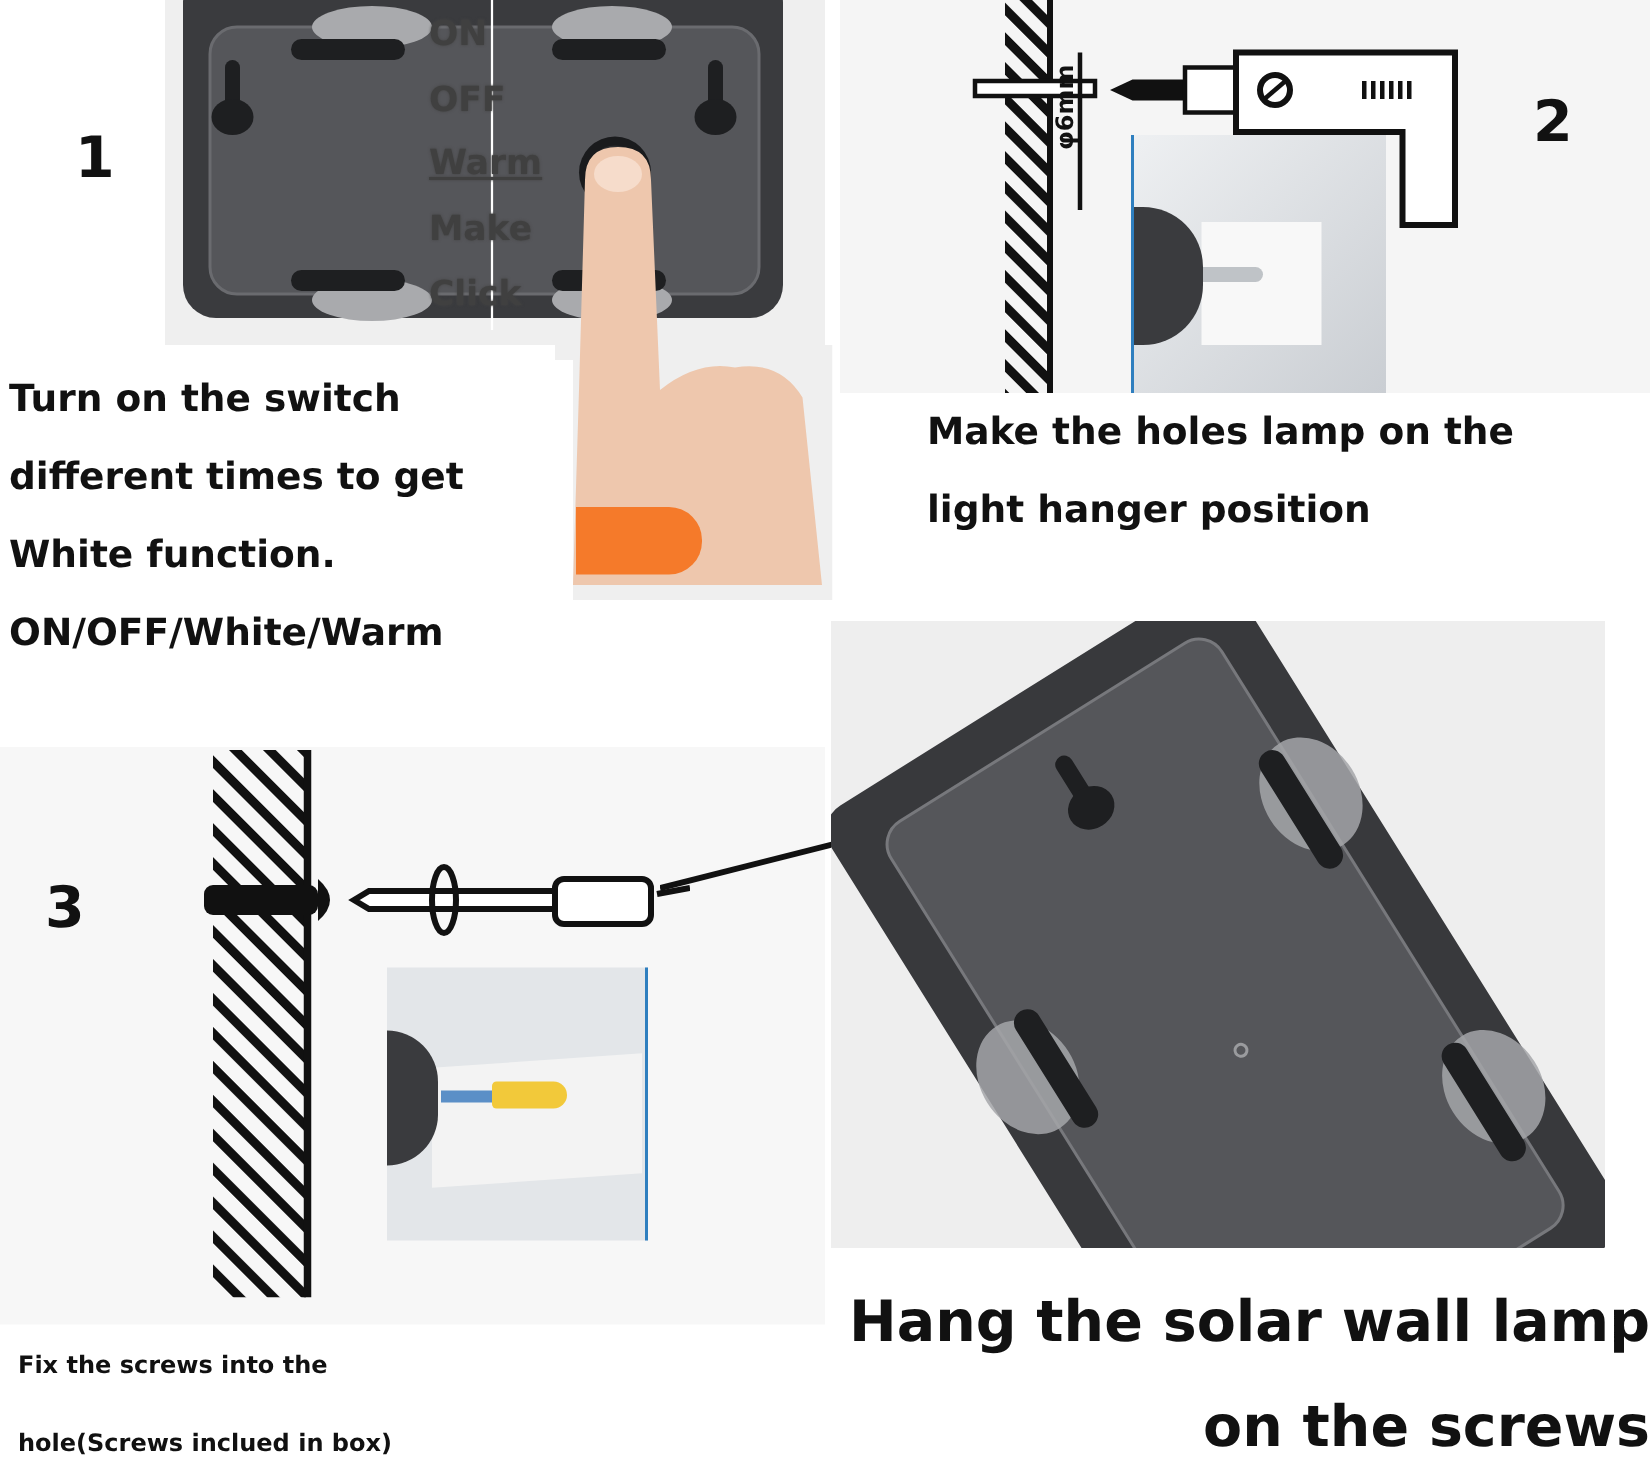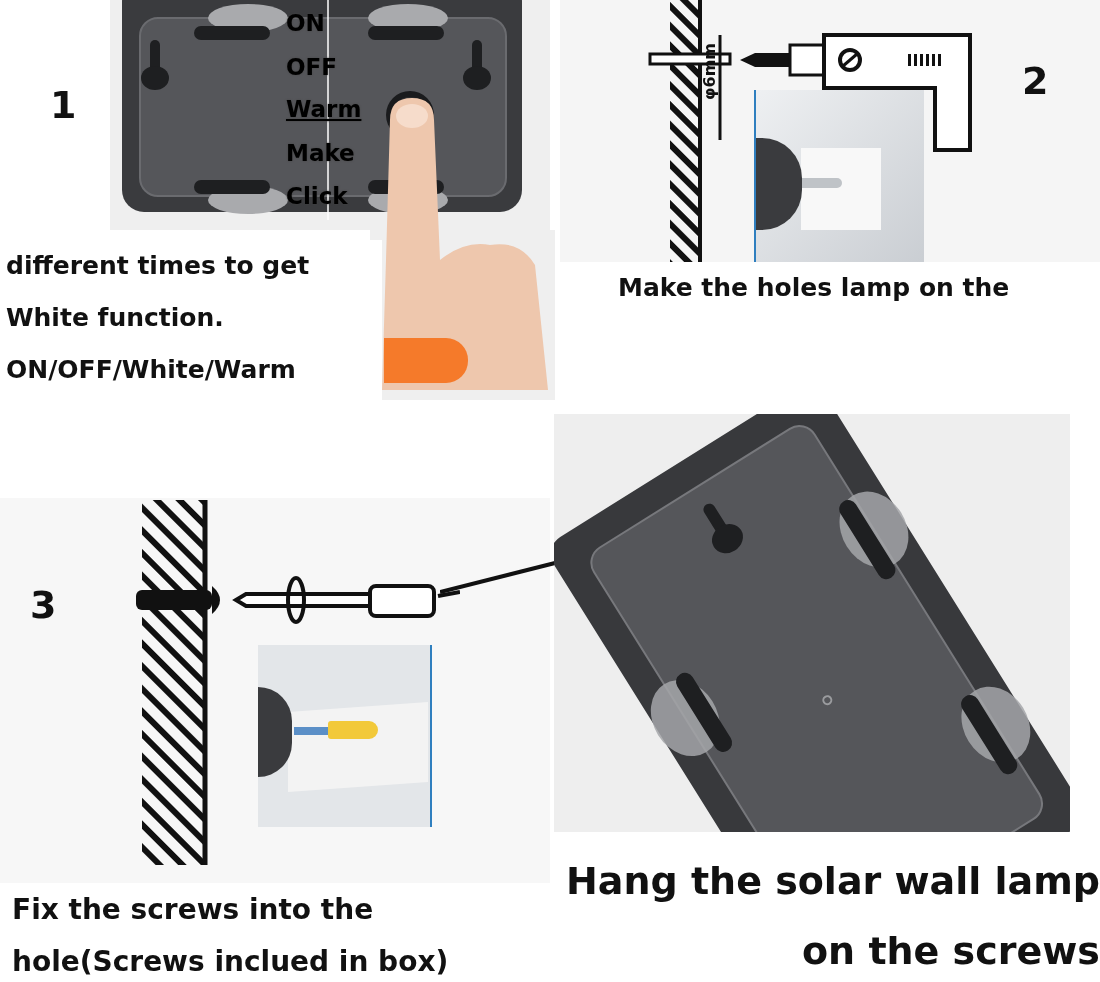--- a/index.html
+++ b/index.html
@@ -4,23 +4,23 @@
 <style>
   html, body { margin:0; padding:0; }
   body { width:1100px; height:982px; position:relative; overflow:hidden; background:#ffffff;
          font-family:"DejaVu Sans", "Liberation Sans", sans-serif; }
   .abs { position:absolute; }
   .panel-bg { background:#f4f4f4; }
   .step-num { position:absolute; font-weight:bold; color:#111; font-size:38px; line-height:1; }
   .caption { position:absolute; background:#fff; font-weight:bold; color:#111; }
   .caption span { display:block; }
   .cap1 span, .cap2 span { font-size:25px; line-height:52px; white-space:nowrap; }
-  .cap3 span { font-size:28px; line-height:52px; white-space:nowrap; }
+  .cap3 span { font-size:16px; line-height:52px; white-space:nowrap; }
   .cap4 span { font-size:38px; line-height:70px; white-space:nowrap;text-align:right; }
-  .switch-label { position:absolute; color:#000000; font-weight:bold; font-size:23px; line-height:1; text-shadow:0 0 2px #444; }
+  .switch-label { position:absolute; color:#404040; font-weight:bold; font-size:23px; line-height:1; text-shadow:0 0 2px #444; }
 </style>
 </head>
 <body>
 
 <div class="abs panel-bg" style="left:0;top:0;width:550px;height:240px;background:#fff;">
   <div class="abs" style="left:110px;top:0;width:440px;height:230px;background:#efefef;"></div>
 </div>
 <div class="step-num" style="left:50px;top:86px;">1</div>
 
 <svg class="abs" style="left:118px;top:0;" width="410" height="220" viewBox="0 0 410 220">
@@ -55,20 +55,21 @@
 
 <svg class="abs" style="left:370px;top:90px;" width="185" height="310" viewBox="0 0 185 310">
   <rect x="0" y="140" width="185" height="170" fill="#efefef"></rect>
   <path d="M20 30 Q20 8 42 8 Q64 8 64 30 L70 170 Q95 150 120 155 Q150 150 165 175 L178 300 L12 300 L16 170 Z" fill="#eec7ad"></path>
   <ellipse cx="42" cy="26" rx="16" ry="12" fill="#f6dccb"></ellipse>
 </svg>
 
 <div class="abs" style="left:384px;top:338px;width:84px;height:45px;background:#f57a2a;border-radius:0 22px 22px 0;"></div>
 
 <div class="caption cap1" style="left:0;top:240px;width:382px;height:258px;padding-left:6px;box-sizing:border-box;">
+  <span>Turn on the switch</span>
   <span>different times to get</span>
   <span>White function.</span>
   <span>ON/OFF/White/Warm</span>
 </div>
 
 <div class="abs" style="left:560px;top:0;width:540px;height:262px;background:#f5f5f5;"></div>
 <svg class="abs" style="left:640px;top:0;" width="340" height="262" viewBox="0 0 340 262">
   <defs>
     <pattern id="hatch2" width="14" height="14" patternUnits="userSpaceOnUse" patternTransform="rotate(-45)">
       <rect width="6" height="14" fill="#111"></rect>
@@ -101,20 +102,21 @@
 
 <div class="abs" style="left:754px;top:90px;width:168px;height:180px;background:linear-gradient(135deg,#eef0f2,#c9cdd2);border-left:2px solid #2f7fbf;">
   <div class="abs" style="left:45px;top:58px;width:80px;height:82px;background:#f8f8f8;"></div>
   <div class="abs" style="left:0;top:48px;width:46px;height:92px;background:#3a3b3e;border-radius:0 40px 40px 0;"></div>
   <div class="abs" style="left:46px;top:88px;width:40px;height:10px;background:#bfc3c7;border-radius:0 5px 5px 0;"></div>
 </div>
 <div class="step-num" style="left:1022px;top:62px;">2</div>
 
 <div class="caption cap2" style="left:616px;top:262px;width:454px;height:150px;padding-left:2px;box-sizing:border-box;">
   <span>Make the holes lamp on the</span>
+  <span>light hanger position</span>
 </div>
 
 <div class="abs" style="left:0;top:498px;width:550px;height:385px;background:#f7f7f7;"></div>
 <svg class="abs" style="left:130px;top:500px;" width="330" height="365" viewBox="0 0 330 365">
   <defs>
     <pattern id="hatch3" width="16" height="16" patternUnits="userSpaceOnUse" patternTransform="rotate(-45)">
       <rect width="6" height="16" fill="#111"></rect>
     </pattern>
   </defs>
   <rect x="12" y="0" width="62" height="365" fill="url(#hatch3)"></rect>

